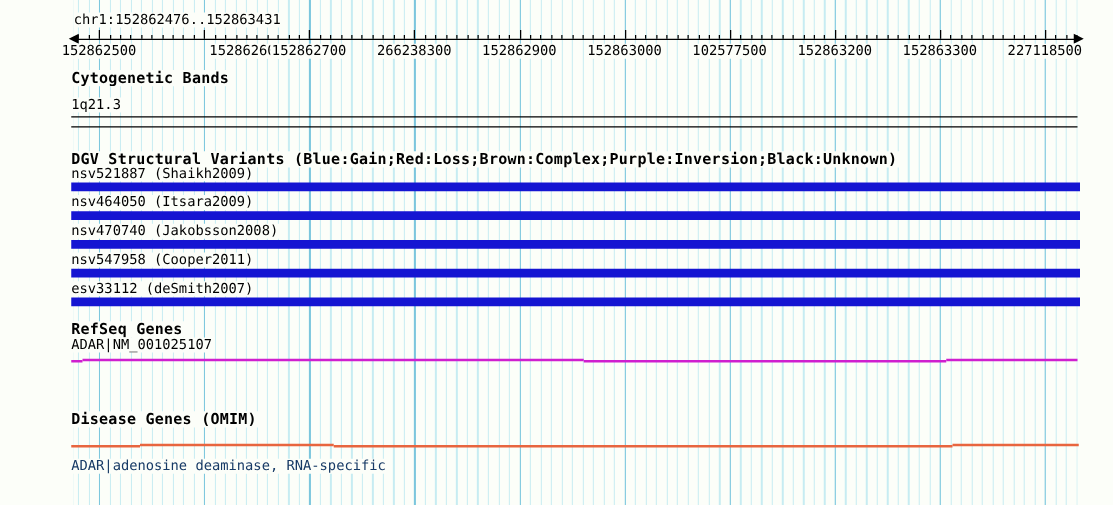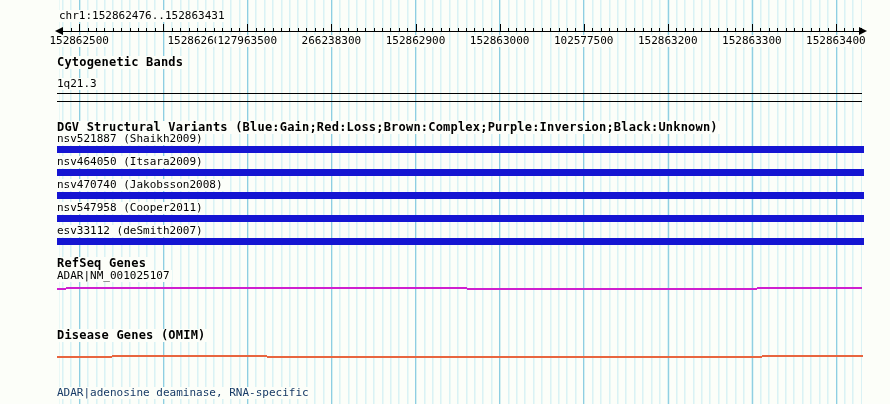--- a/index.html
+++ b/index.html
@@ -152,28 +152,28 @@
     <div class="abs tick minor" style="left: 802.3px;"></div>
     <div class="abs tick minor" style="left: 810.7px;"></div>
     <div class="abs tick minor" style="left: 819.1px;"></div>
     <div class="abs tick minor" style="left: 827.5px;"></div>
     <div class="abs tick major" style="left: 835.9px;"></div>
     <div class="abs tick minor" style="left: 844.3px;"></div>
     <div class="abs tick minor" style="left: 852.8px;"></div>
     <div class="abs tick minor" style="left: 861.2px;"></div>
     <div class="abs tick-label" style="left: 79.2px;">152862500</div>
     <div class="abs tick-label" style="left: 163.3px; margin-left: 34px;">152862600</div>
-    <div class="abs tick-label" style="left: 247.3px;">127963500</div>
+    <div class="abs tick-label" style="left: 247.3px;">152862700</div>
     <div class="abs tick-label" style="left: 331.4px;">266238300</div>
     <div class="abs tick-label" style="left: 415.5px;">152862900</div>
     <div class="abs tick-label" style="left: 499.6px;">152863000</div>
     <div class="abs tick-label" style="left: 583.7px;">102577500</div>
     <div class="abs tick-label" style="left: 667.8px;">152863200</div>
     <div class="abs tick-label" style="left: 751.9px;">152863300</div>
-    <div class="abs tick-label" style="left: 835.9px;">152863400</div>
+    <div class="abs tick-label" style="left: 835.9px;">227118500</div>
   </div>
 
 <div class="abs hdr" style="left:57px;top:56px;">Cytogenetic Bands</div>
 <div class="abs lbl" style="left:57px;top:78px;">1q21.3</div>
 <div id="band-box" class="abs"></div>
 
 <div class="abs hdr" style="left:57px;top:121px;">DGV Structural Variants (Blue:Gain;Red:Loss;Brown:Complex;Purple:Inversion;Black:Unknown)</div>
 <div id="dgv-variants">
     <div class="abs lbl variant-label" style="top: 133px;">nsv521887 (Shaikh2009)</div>
     <div class="abs variant-bar" style="top: 146px; background: rgb(21, 21, 210);"></div>
@@ -196,13 +196,13 @@
     <span class="seg" style="background: rgb(207, 31, 207);"></span>
 </div>
 
 <div class="abs hdr" style="left:57px;top:329px;">Disease Genes (OMIM)</div>
 <div id="omim-line" class="abs gene-line g2" style="top:355px;">
   <span class="seg" style="background: rgb(232, 101, 63);"></span>
     <span class="seg" style="background: rgb(232, 101, 63);"></span>
     <span class="seg" style="background: rgb(232, 101, 63);"></span>
     <span class="seg" style="background: rgb(232, 101, 63);"></span>
 </div>
-<div id="omim-gene-label" class="abs lbl" style="left: 57px; top: 367px; color: rgb(23, 58, 102); margin-top: 20px;">ADAR|adenosine deaminase, RNA-specific</div>
+<div id="omim-gene-label" class="abs lbl" style="left: 57px; top: 367px; color: rgb(23, 58, 102);">ADAR|adenosine deaminase, RNA-specific</div>
 
 </body></html>

